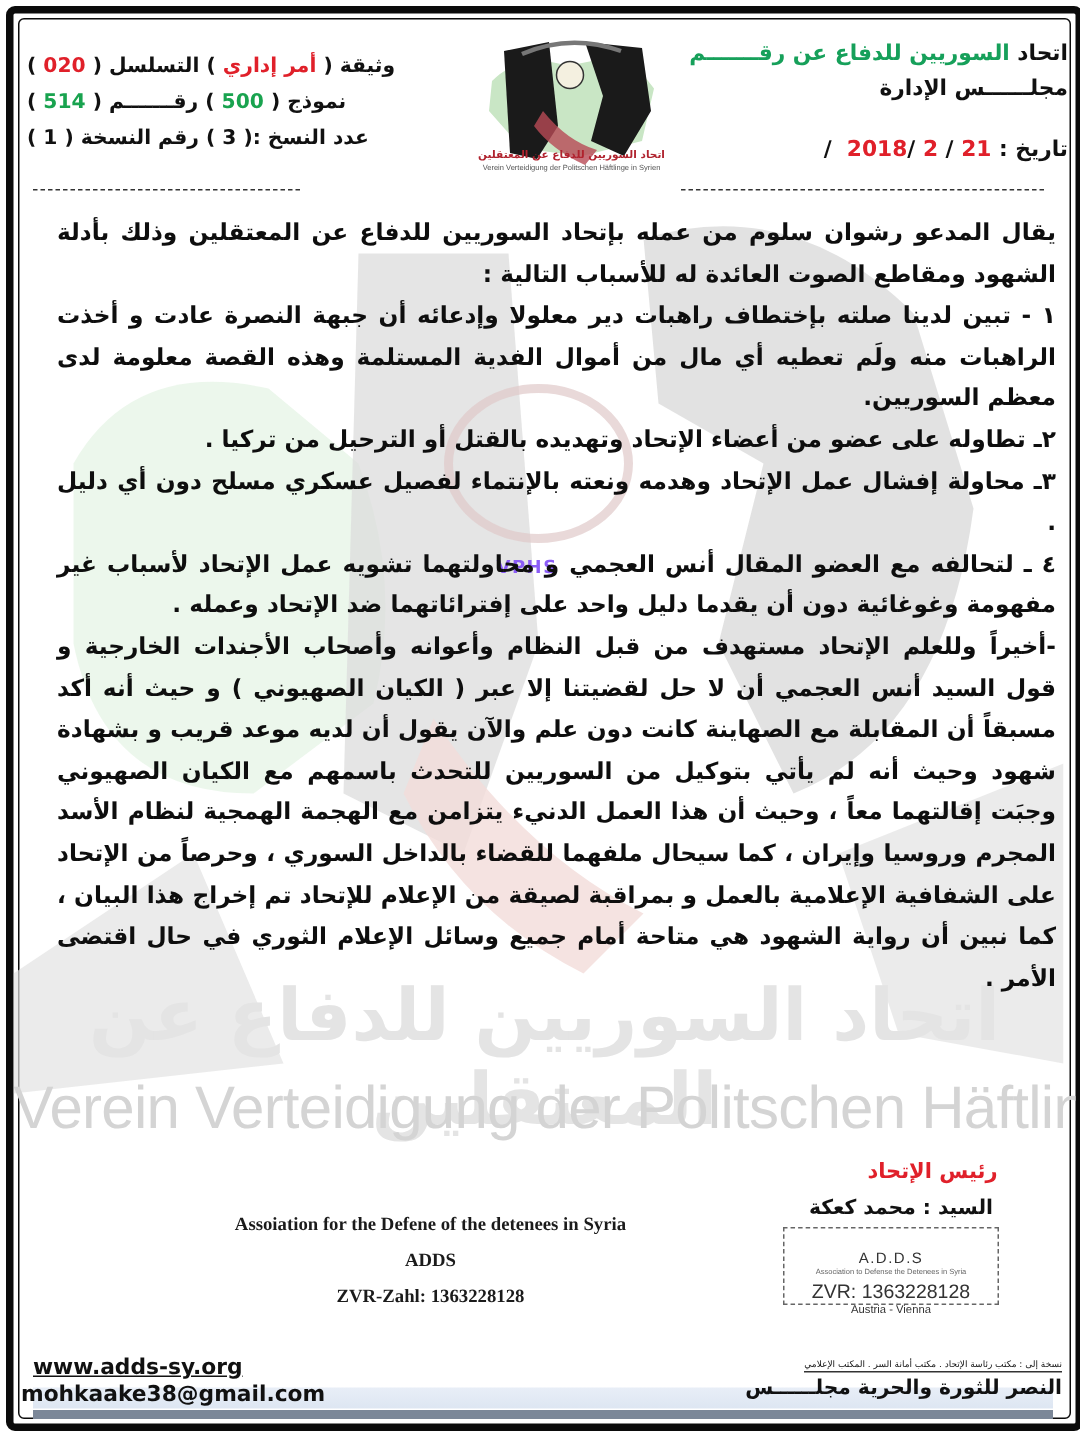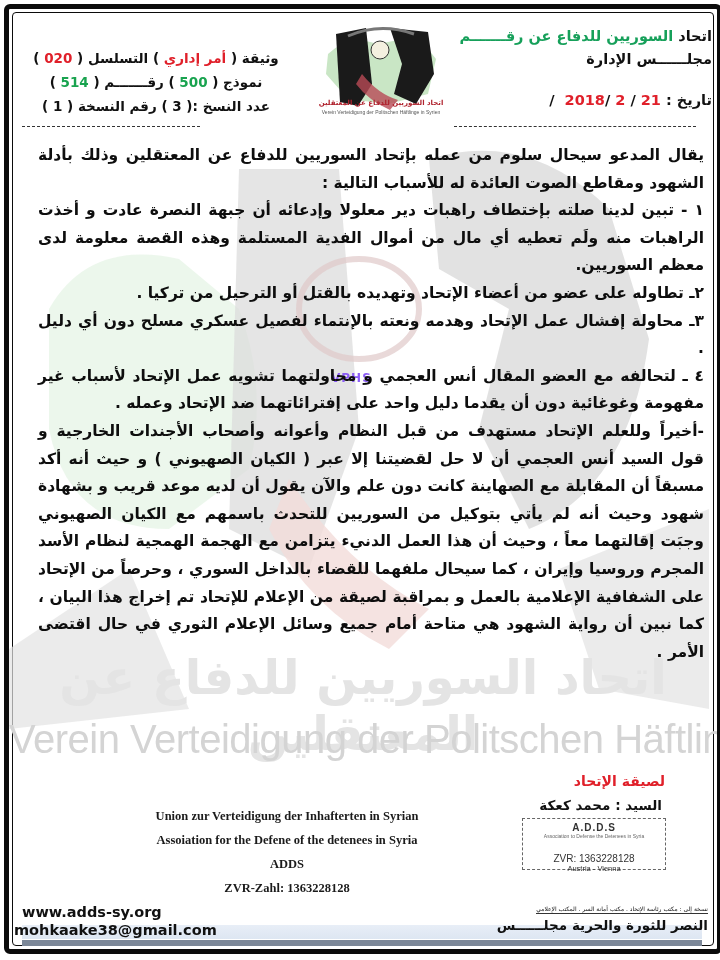--- a/index.html
+++ b/index.html
@@ -17,50 +17,50 @@
   .wm-ar { position:absolute; left:0; right:0; top:640px; text-align:center; font-size:48px; color:#e4e4e4; direction:rtl; font-weight:bold; }
 
   
   .hdr-right { position:absolute; right:8px; top:28px; width:260px; direction:rtl; text-align:right; font-weight:bold; }
   .hdr-right .l1 { font-size:14.5px; color:#111; }
   .hdr-right .l1 .green { color:#16a05a; }
   .hdr-right .l2 { font-size:14.5px; color:#111; margin-top:7px; }
   .hdr-right .l3 { font-size:14.5px; color:#111; margin-top:25px; }
   .red { color:#e0202a; }
   .greenv { color:#19a34f; }
-  .hdr-left { position:absolute; left:18px; top:50px; width:276px; direction:rtl; text-align:center; font-weight:bold; font-size:13.5px; color:#111; }
+  .hdr-left { position:absolute; left:18px; top:36px; width:276px; direction:rtl; text-align:left; font-weight:bold; font-size:13.5px; color:#111; }
   .hdr-left div { margin-bottom:8px; white-space:nowrap; }
   .logo { position:absolute; left:318px; top:14px; width:126px; height:100px; }
   .logo-cap1 { position:absolute; left:318px; top:99px; width:126px; text-align:center; font-size:7px; color:#b0232e; font-weight:bold; direction:rtl; }
   .logo-cap2 { position:absolute; left:318px; top:109px; width:126px; text-align:center; font-size:5px; color:#555; white-space:nowrap; font-family:"Liberation Sans", sans-serif; }
   .dash { position:absolute; top:126px; height:0; border-top:1.5px dashed #333; }
 
   
   .body { position:absolute; left:38px; right:16px; top:142px; direction:rtl; text-align:justify;
           font-family:"DejaVu Sans", sans-serif; font-weight:bold; font-size:15.5px; line-height:27.6px; color:#0e0e0e; }
   .body p { margin:0; }
 
   
   .sig-title { position:absolute; right:55px; top:773px; font-size:14px; color:#e0202a; font-weight:bold; direction:rtl; }
   .sig-name { position:absolute; right:58px; top:797px; font-size:13.5px; color:#111; font-weight:bold; direction:rtl; }
   .stamp { position:absolute; left:522px; top:818px; width:142px; height:50px; border:1.5px dashed #666;
            text-align:center; font-family:"Liberation Sans", sans-serif; color:#333; }
-  .stamp .s1 { font-size:10px; margin-top:3px; letter-spacing:1px;font-weight:bold; }
+  .stamp .s1 { font-size:10px; margin-top:15px; letter-spacing:1px; }
   .stamp .s2 { font-size:5px; color:#666; white-space:nowrap; }
-  .stamp .s3 { font-size:10px; margin-top:14px; }
+  .stamp .s3 { font-size:13px; margin-top:2px; }
   .stamp .s4 { font-size:7.5px; }
   .org { position:absolute; left:132px; top:804px; width:310px; text-align:center; font-family:"Liberation Serif", serif;
          font-weight:bold; font-size:12.5px; color:#1b1b1b; }
   .org div { height:24px; line-height:24px; white-space:nowrap; }
 
   
   .foot-band { position:absolute; left:22px; right:18px; top:925px; height:14px; background:linear-gradient(#e8eef7,#dde6f2); }
   .foot-shadow { position:absolute; left:22px; right:18px; top:940px; height:6px; background:#7b8798; }
   .foot-left { position:absolute; left:14px; top:904px; font-family:"DejaVu Sans", sans-serif; font-weight:bold; color:#111; }
-  .foot-left .web { font-size:14.5px; margin-left:8px; }
+  .foot-left .web { font-size:14.5px; margin-left:8px;text-decoration:underline; }
   .foot-left .mail { font-size:14.5px; margin-top:2px; }
   .foot-right { position:absolute; right:12px; top:896px; text-align:right; color:#111; }
   .foot-right .copy { font-size:6px; direction:rtl; border-bottom:1px solid #333; padding-bottom:1px; display:inline-block; }
   .foot-right .slogan { font-size:13.5px; font-weight:bold; direction:rtl; margin-top:2px; }
   .foot-right .fb { font-size:14.5px; font-weight:bold; margin-top:1px; }
 </style>
 </head>
 <body>
 
 <div class="frame">
@@ -130,39 +130,38 @@
     <span>رقم النسخة (</span>
     <span>1</span>
     <span>)</span>
   </div>
 </div>
 
 <div class="dash" style="left:22px;width:178px"></div>
 <div class="dash" style="left:454px;width:242px"></div>
 
 <div class="body">
-  <p>يقال المدعو سيحال سلوم من عمله بإتحاد السوريين للدفاع عن المعتقلين وذلك بأدلة الشهود ومقاطع الصوت العائدة له للأسباب التالية :</p>
+  <p>يقال المدعو رشوان سلوم من عمله بإتحاد السوريين للدفاع عن المعتقلين وذلك بأدلة الشهود ومقاطع الصوت العائدة له للأسباب التالية :</p>
   <p>١ - تبين لدينا صلته بإختطاف راهبات دير معلولا وإدعائه أن جبهة النصرة عادت و أخذت الراهبات منه ولَم تعطيه أي مال من أموال الفدية المستلمة وهذه القصة معلومة لدى معظم السوريين.</p>
   <p>٢ـ تطاوله على عضو من أعضاء الإتحاد وتهديده بالقتل أو الترحيل من تركيا .</p>
   <p>٣ـ محاولة إفشال عمل الإتحاد وهدمه ونعته بالإنتماء لفصيل عسكري مسلح دون أي دليل .</p>
   <p>٤ ـ لتحالفه مع العضو المقال أنس العجمي و محاولتهما تشويه عمل الإتحاد لأسباب غير مفهومة وغوغائية دون أن يقدما دليل واحد على إفترائاتهما ضد الإتحاد وعمله .</p>
   <p>-أخيراً وللعلم الإتحاد مستهدف من قبل النظام وأعوانه وأصحاب الأجندات الخارجية و قول السيد أنس العجمي أن لا حل لقضيتنا إلا عبر ( الكيان الصهيوني ) و حيث أنه أكد مسبقاً أن المقابلة مع الصهاينة كانت دون علم والآن يقول أن لديه موعد قريب و بشهادة شهود وحيث أنه لم يأتي بتوكيل من السوريين للتحدث باسمهم مع الكيان الصهيوني وجبَت إقالتهما معاً ، وحيث أن هذا العمل الدنيء يتزامن مع الهجمة الهمجية لنظام الأسد المجرم وروسيا وإيران ، كما سيحال ملفهما للقضاء بالداخل السوري ، وحرصاً من الإتحاد على الشفافية الإعلامية بالعمل و بمراقبة لصيقة من الإعلام للإتحاد تم إخراج هذا البيان ، كما نبين أن رواية الشهود هي متاحة أمام جميع وسائل الإعلام الثوري في حال اقتضى الأمر .</p>
 </div>
 
-<div class="sig-title">لصيقة الإتحاد</div>
+<div class="sig-title">رئيس الإتحاد</div>
 <div class="sig-name">السيد : محمد كعكة</div>
 <div class="stamp">
   <div class="s1">A.D.D.S</div>
   <div class="s2">Association to Defense the Detenees in Syria</div>
   <div class="s3">ZVR: 1363228128</div>
   <div class="s4">Austria - Vienna</div>
 </div>
 
 <div class="org">
-  <div>Union zur Verteidigung der Inhafterten in Syrian</div>
   <div>Assoiation for the Defene of the detenees in Syria</div>
   <div>ADDS</div>
   <div>ZVR-Zahl: 1363228128</div>
 </div>
 
 <div class="foot-band"></div>
 <div class="foot-shadow"></div>
 <div class="foot-left">
   <div class="web">www.adds-sy.org</div>
   <div class="mail">mohkaake38@gmail.com</div>

